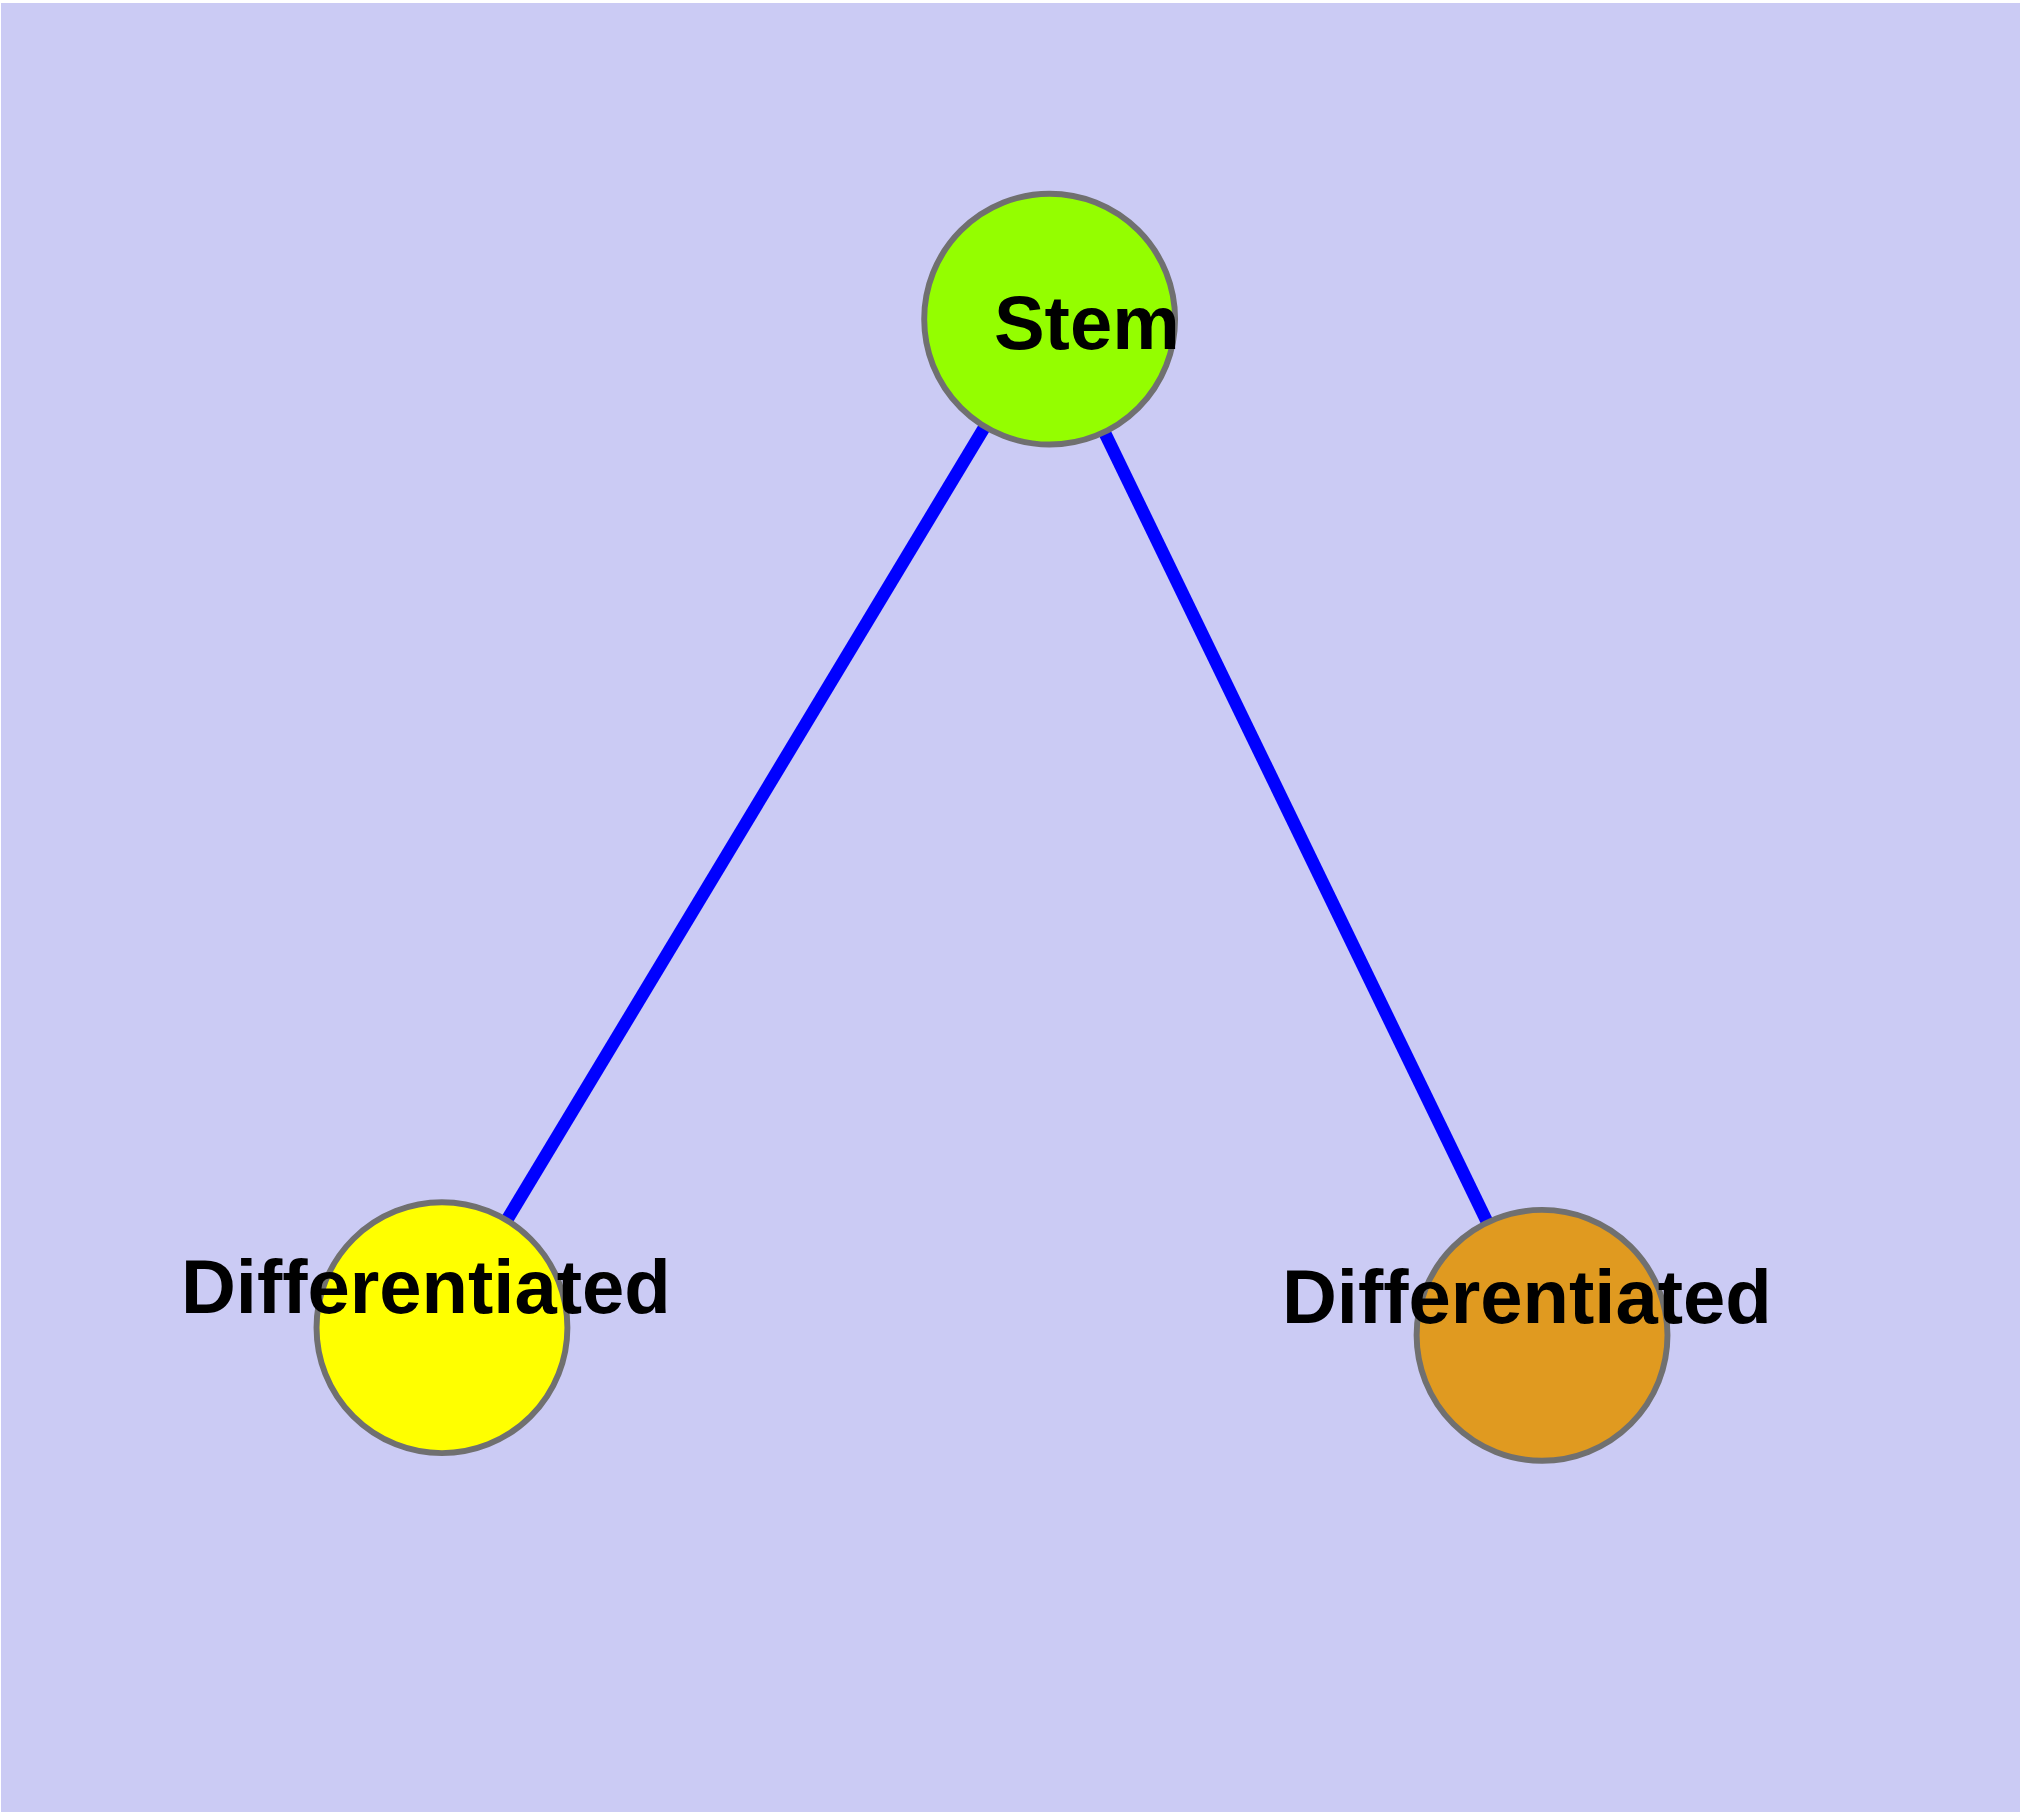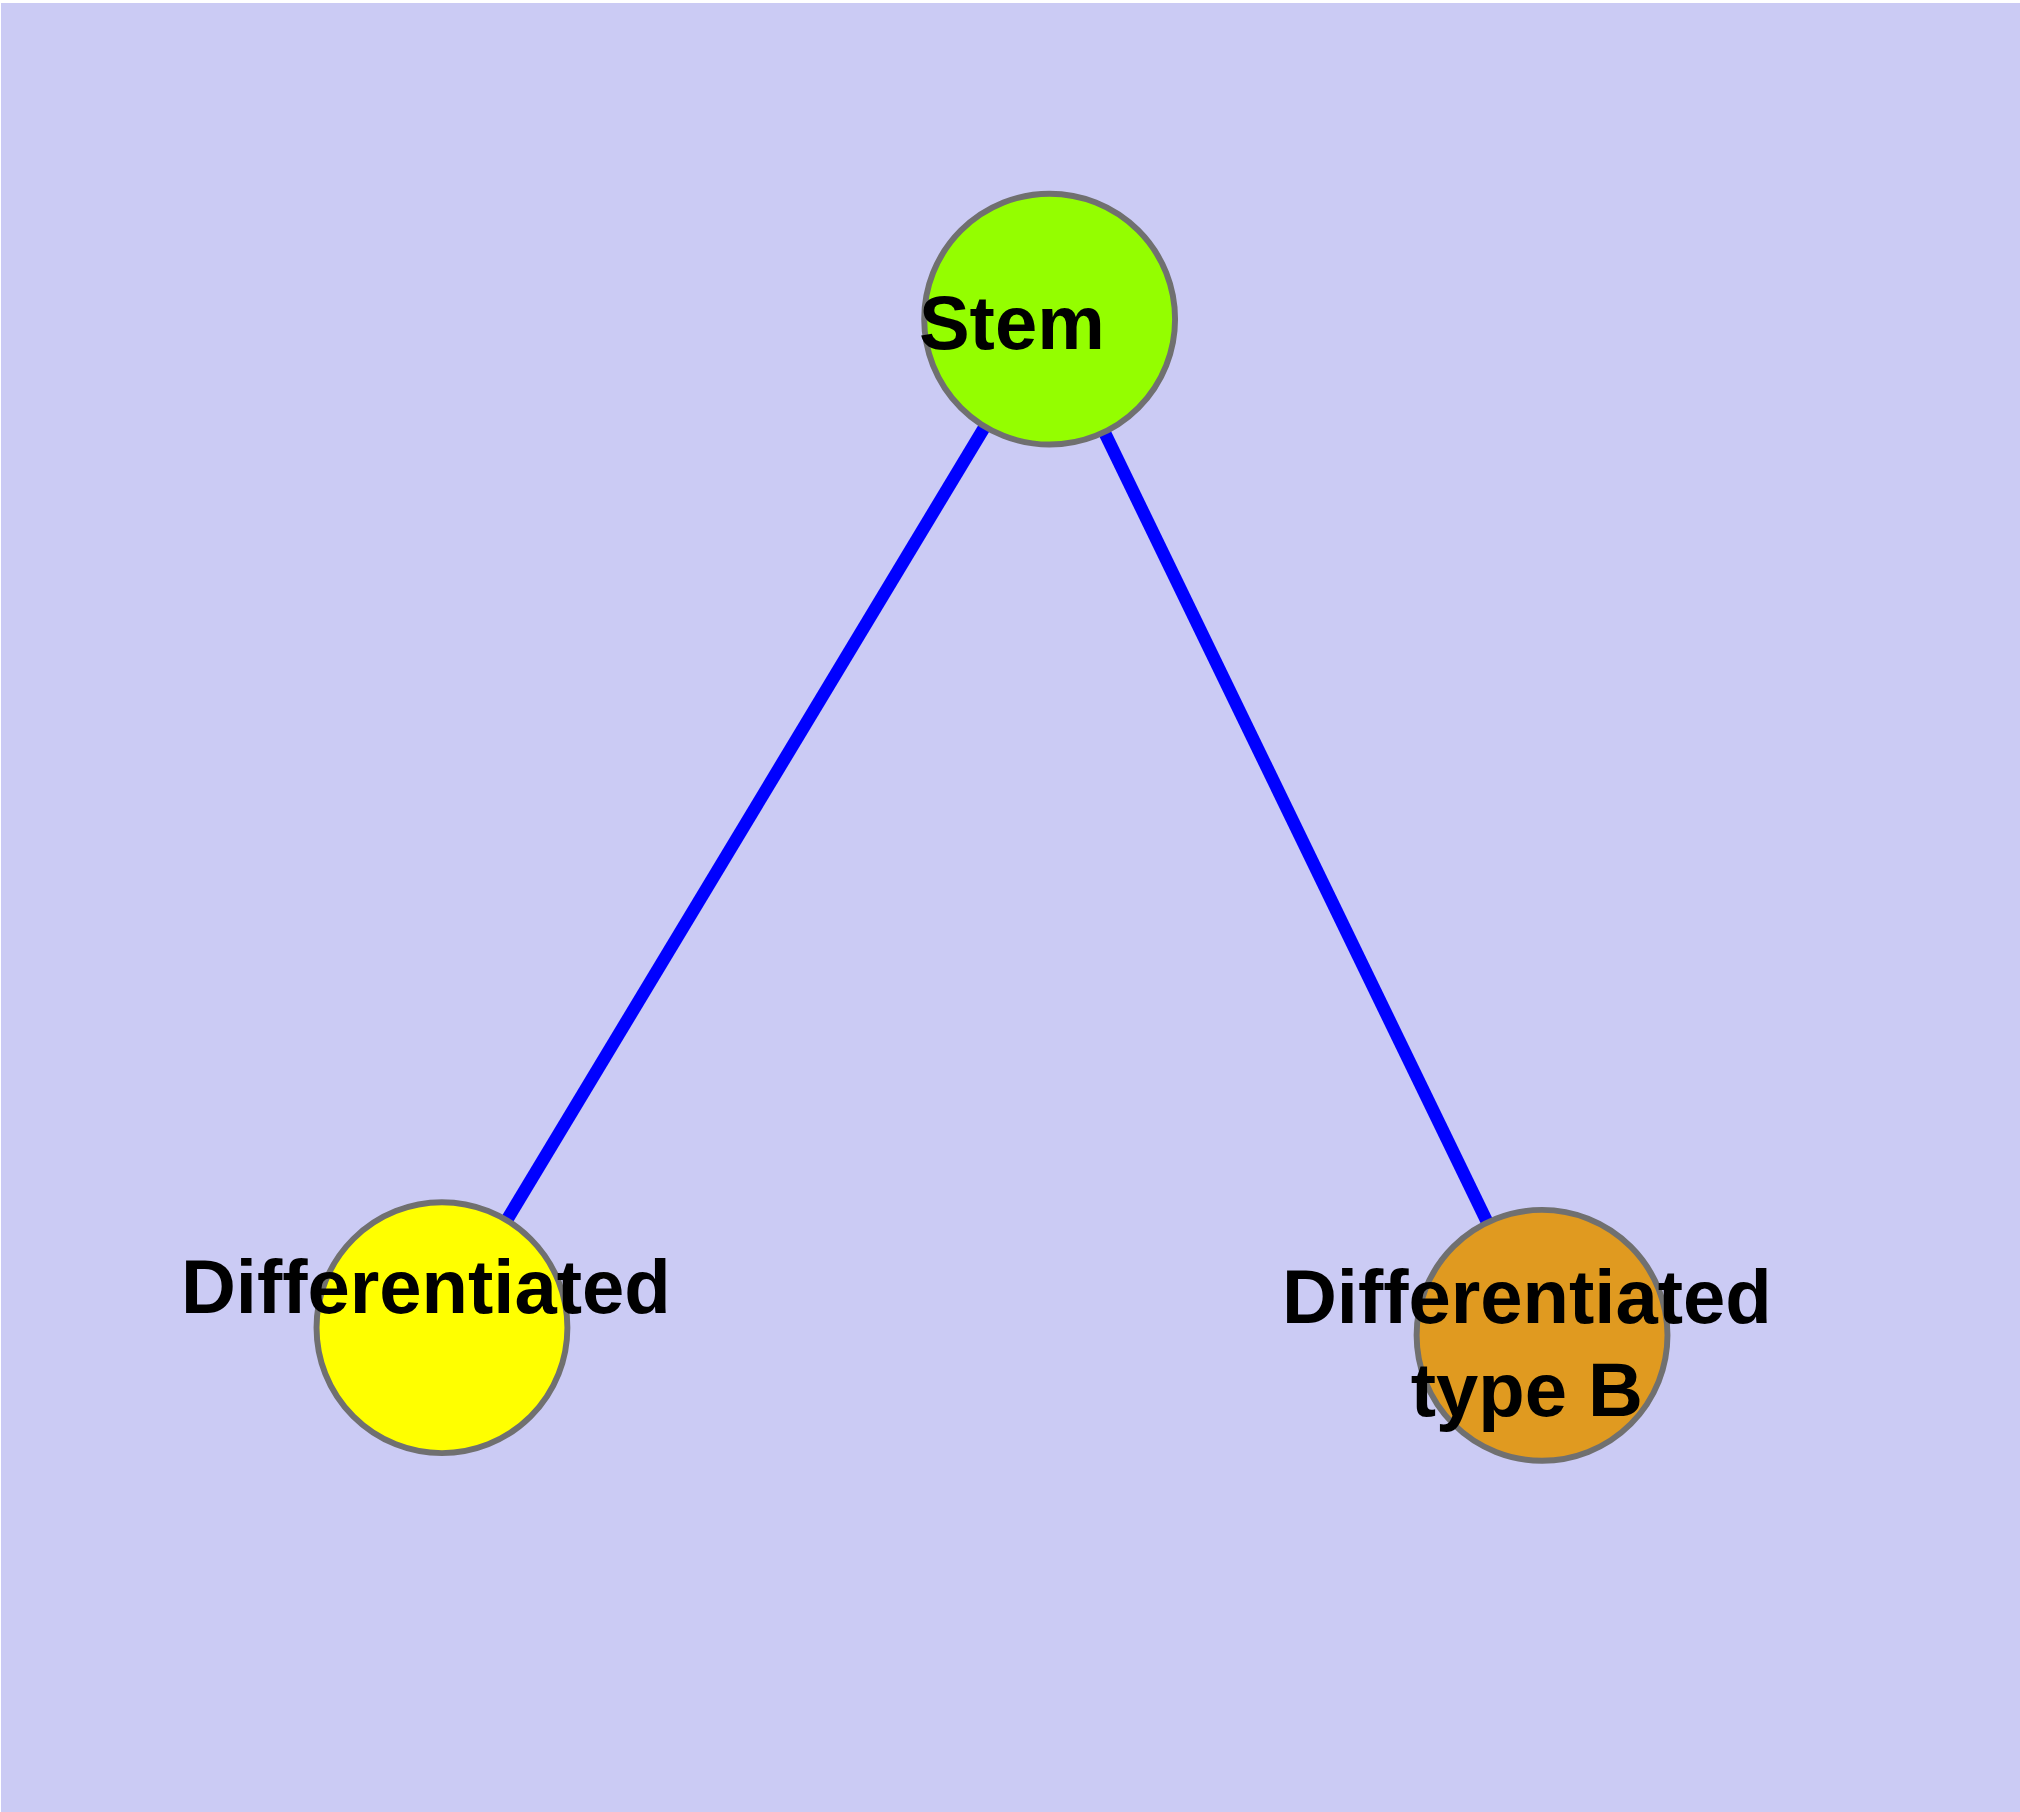--- a/index.html
+++ b/index.html
@@ -57,28 +57,27 @@
     <svg class="graph-svg" viewBox="0 0 2384 2138" xmlns="http://www.w3.org/2000/svg">
 
       <line x1="1237" y1="373" x2="520" y2="1563" stroke-width="15" stroke="#0000FF"></line>
       <line x1="1237" y1="373" x2="1818" y2="1572" stroke-width="15" stroke="#0000FF"></line>
 
       <circle cx="1237" cy="373" r="148" stroke-width="7" fill="#94FE00" stroke="#707070"></circle>
       <circle cx="520" cy="1563" r="148" stroke-width="7" fill="#FFFF00" stroke="#707070"></circle>
       <circle cx="1818" cy="1572" r="148" stroke-width="7" fill="#E09A20" stroke="#707070"></circle>
     </svg>
 
-    <div class="node-label" style="left: 672px; top: 273px; color: rgb(0, 0, 0);">
+    <div class="node-label" style="left: 747px; top: 273px; color: rgb(0, 0, 0);">
       <span class="label-line">Stem</span>
     </div>
 
     <div class="node-label" style="left: 86px; top: 1237px; color: rgb(0, 0, 0);">
       <span class="label-line">Differentiated</span>
     </div>
 
     <div class="node-label" style="left: 1187px; top: 1247px; color: rgb(0, 0, 0);">
       <span class="label-line">Differentiated</span>
-      <span class="label-line">type B</span>
     </div>
 
   </div>
 </div>
 
 
 </body></html>

